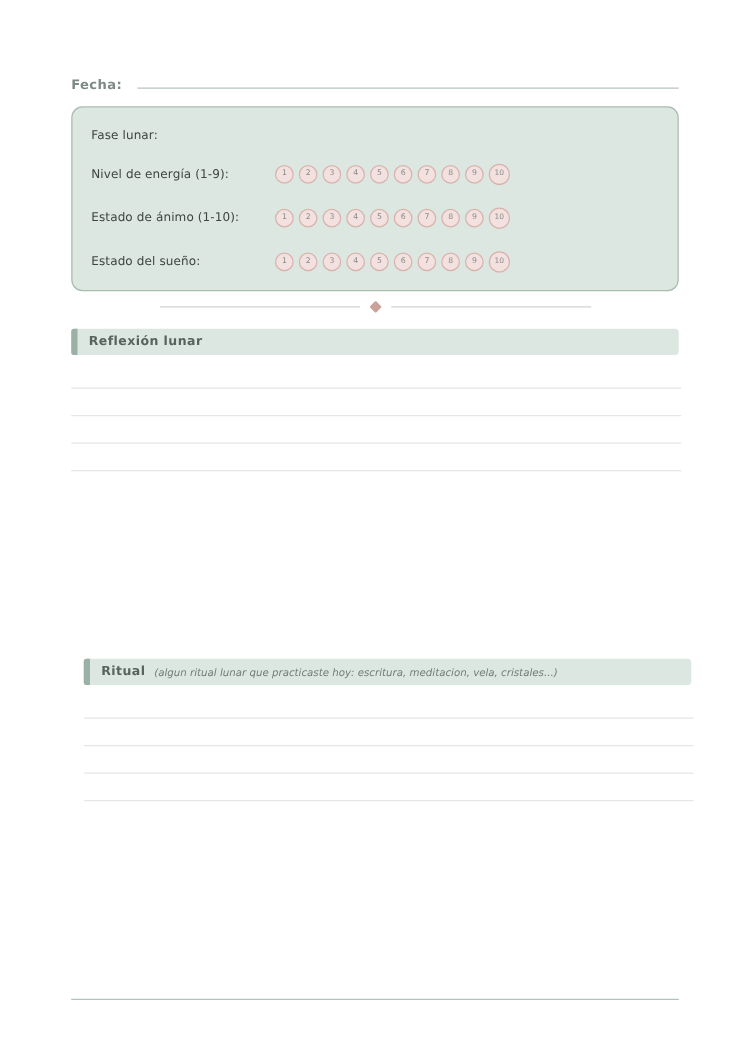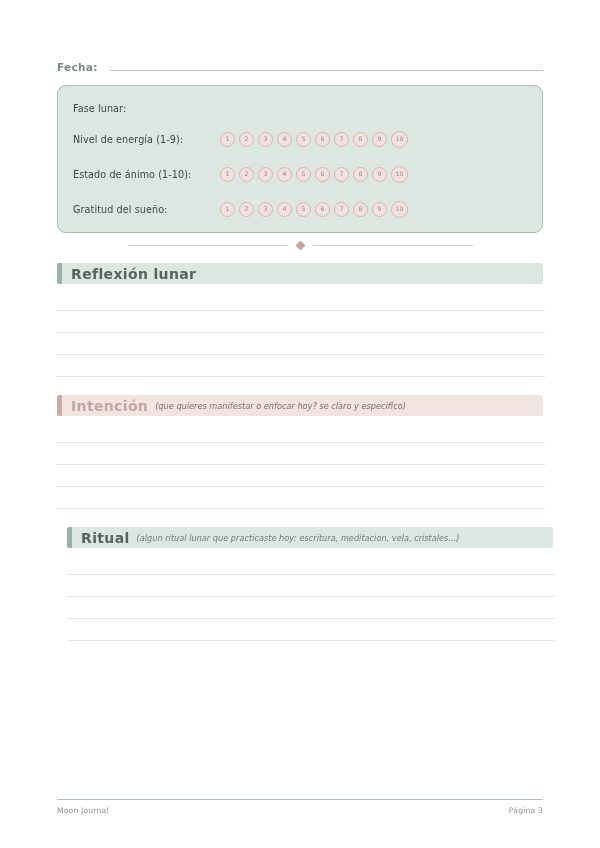--- a/index.html
+++ b/index.html
@@ -157,21 +157,21 @@
     left: 0;
     top: 0;
     width: 5px;
     height: 21px;
     border-radius: 2px 0 0 2px;
   }
   .sec-bar.green { background: #9bb0a6; }
   .sec-bar.pink  { background: #cbaba5; }
 
   .sec-title {
-    font-size: 14px;
+    font-size: 10px;
     font-weight: bold;
     letter-spacing: 0.35px;
     white-space: nowrap;
   }
   .sec-title.green { color: #56645d; }
   .sec-title.pink  { color: #c2a6a1; }
 
   .sec-hint {
     font-size: 8.2px;
     font-style: italic;
@@ -259,21 +259,21 @@
         <span class="scale-dot">5</span>
         <span class="scale-dot">6</span>
         <span class="scale-dot">7</span>
         <span class="scale-dot">8</span>
         <span class="scale-dot">9</span>
         <span class="scale-dot wide">10</span>
       </span>
     </div>
 
     <div class="box-line r3">
-      <span class="box-label">Gratitud del sueño:</span>
+      <span class="box-label">Estado del sueño:</span>
       <span class="scale">
         <span class="scale-dot">1</span>
         <span class="scale-dot">2</span>
         <span class="scale-dot">3</span>
         <span class="scale-dot">4</span>
         <span class="scale-dot">5</span>
         <span class="scale-dot">6</span>
         <span class="scale-dot">7</span>
         <span class="scale-dot">8</span>
         <span class="scale-dot">9</span>
@@ -294,48 +294,31 @@
       <span class="sec-title green">Reflexión lunar</span>
     </div>
     <div class="rules">
       <span class="rule" style="top:26px;"></span>
       <span class="rule" style="top:48px;"></span>
       <span class="rule" style="top:70px;"></span>
       <span class="rule" style="top:92px;"></span>
     </div>
   </div>
 
-  <div class="section" style="top:395px;">
-    <div class="sec-head pink">
-      <span class="sec-bar pink"></span>
-      <span class="sec-title pink">Intención</span>
-      <span class="sec-hint pink">(que quieres manifestar o enfocar hoy? se claro y especifico)</span>
+
+  <div class="section" style="top:527px;padding-left:10px;">
+    <div class="sec-head green">
+      <span class="sec-bar green"></span>
+      <span class="sec-title green">Ritual</span>
+      <span class="sec-hint">(algun ritual lunar que practicaste hoy: escritura, meditacion, vela, cristales...)</span>
     </div>
     <div class="rules">
       <span class="rule" style="top:26px;"></span>
       <span class="rule" style="top:48px;"></span>
       <span class="rule" style="top:70px;"></span>
       <span class="rule" style="top:92px;"></span>
     </div>
   </div>
 
-  <div class="section" style="top:527px;padding-left:10px;">
-    <div class="sec-head green">
-      <span class="sec-bar green"></span>
-      <span class="sec-title green">Ritual</span>
-      <span class="sec-hint">(algun ritual lunar que practicaste hoy: escritura, meditacion, vela, cristales...)</span>
-    </div>
-    <div class="rules">
-      <span class="rule" style="top:26px;"></span>
-      <span class="rule" style="top:48px;"></span>
-      <span class="rule" style="top:70px;"></span>
-      <span class="rule" style="top:92px;"></span>
-    </div>
-  </div>
-
 
   <div class="footer-rule"></div>
-  <div class="footer">
-    <span class="footer-text">Moon Journal</span>
-    <span class="footer-text">Página 3</span>
-  </div>
 
 </div>
 
 </body></html>

